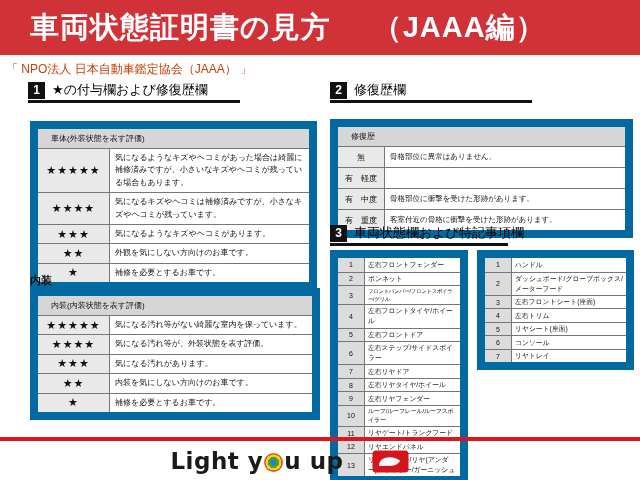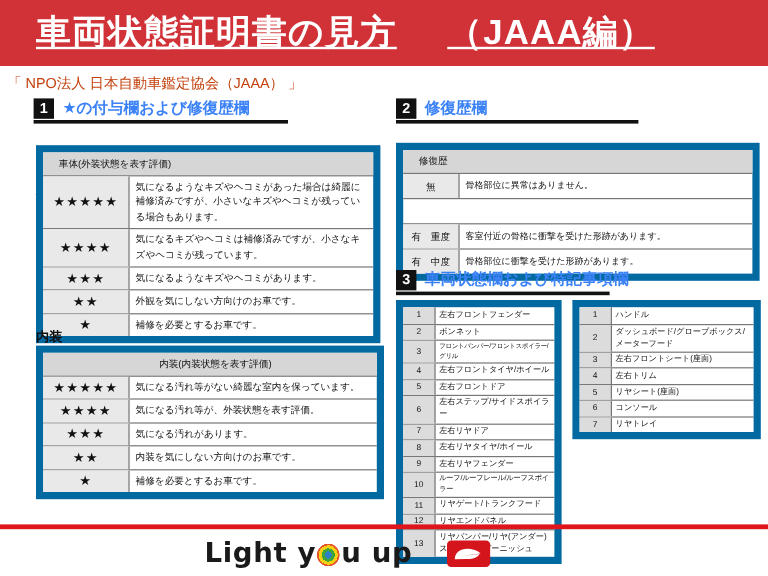--- a/index.html
+++ b/index.html
@@ -2,37 +2,37 @@
 <html><head>
 <meta charset="utf-8">
 <style>
   * { margin:0; padding:0; box-sizing:border-box; }
   html,body { width:640px; height:480px; }
   body { font-family:"Liberation Sans","DejaVu Sans",sans-serif; background:#ffffff; }
   .page { position:relative; width:640px; height:480px; background:#ffffff; overflow:hidden; }
 
   
   .banner { position:absolute; top:0; left:0; width:640px; height:55px; background:#d03238;
-            color:#fff; display:flex; align-items:center; padding:0 20px 0 30px;text-decoration:underline; }
+            color:#fff; display:flex; align-items:center; padding:0 20px 0 30px; }
   .banner-title { font-size:29px; font-weight:bold; letter-spacing:1px; white-space:nowrap; }
   .banner-edition { font-size:29px; font-weight:bold; margin-left:42px; letter-spacing:1px; white-space:nowrap; }
 
   .subtitle { position:absolute; top:61px; left:6px; font-size:12px; color:#c2410c; }
 
   
   .sec { position:absolute; display:flex; align-items:center; gap:7px; }
   .sec-num { display:inline-flex; align-items:center; justify-content:center;
              width:17px; height:17px; background:#111; color:#fff; font-weight:bold; font-size:12px; }
-  .sec-title { font-size:13px; font-weight:bold; color:#3b82f6; white-space:nowrap; }
+  .sec-title { font-size:13px; font-weight:normal; color:#000000; white-space:nowrap; }
   .underline { position:absolute; height:3px; background:#111; }
 
   .grp-label { position:absolute; font-size:11px; font-weight:bold; color:#111; }
 
   
-  .tbl { position:absolute; border:6px solid #0369a1; background:#fff; }
+  .tbl { position:absolute; border:8px solid #0369a1; background:#fff; }
   .tbl-head { background:#d6d6d6; font-size:8px; color:#111; padding:4px 4px 4px 13px; }
 
   
   .trow { display:flex; border-top:1px solid #777; min-height:19px; }
   .stars-cell { width:72px; background:#e9e9e9; border-right:1px solid #777;
                 display:flex; align-items:center; justify-content:center;
                 font-size:11px; letter-spacing:1px; padding:2px 0; color:#111; }
   .desc-cell { flex:1; display:flex; align-items:center; font-size:8px; line-height:1.55;
                padding:3px 5px; color:#111; }
 
@@ -102,21 +102,21 @@
       <div class="stars-cell">★★</div>
       <div class="desc-cell">外観を気にしない方向けのお車です。</div>
     </div>
     <div class="trow">
       <div class="stars-cell">★</div>
       <div class="desc-cell">補修を必要とするお車です。</div>
     </div>
   </div>
 
   <div class="grp-label" style="left:30px; top:273px;">内装</div>
-  <div class="tbl" style="left:30px; top:288px; width:290px;text-align:center;">
+  <div class="tbl" style="left:30px; top:288px; width:290px;">
     <div class="tbl-head">内装(内装状態を表す評価)</div>
     <div class="trow">
       <div class="stars-cell">★★★★★</div>
       <div class="desc-cell">気になる汚れ等がない綺麗な室内を保っています。</div>
     </div>
     <div class="trow">
       <div class="stars-cell">★★★★</div>
       <div class="desc-cell">気になる汚れ等が、外装状態を表す評価。</div>
     </div>
     <div class="trow">
@@ -139,28 +139,29 @@
   </div>
   <div class="underline" style="left:330px; top:100px; width:202px;"></div>
 
   <div class="tbl repair" style="left:330px; top:119px; width:303px;">
     <div class="tbl-head">修復歴</div>
     <div class="trow">
       <div class="grade-cell">無</div>
       <div class="desc-cell">骨格部位に異常はありません。</div>
     </div>
     <div class="trow">
+      <div class="grade-cell">有　軽度</div>
+    </div>
+    <div class="trow">
+      <div class="grade-cell">有　中度</div>
+      <div class="desc-cell">骨格部位に衝撃を受けた形跡があります。</div>
     </div>
     <div class="trow">
       <div class="grade-cell">有　重度</div>
       <div class="desc-cell">客室付近の骨格に衝撃を受けた形跡があります。</div>
-    </div>
-    <div class="trow">
-      <div class="grade-cell">有　中度</div>
-      <div class="desc-cell">骨格部位に衝撃を受けた形跡があります。</div>
     </div>
   </div>
 
   <div class="sec" style="left:330px; top:224px;">
     <span class="sec-num">3</span>
     <span class="sec-title">車両状態欄および特記事項欄</span>
   </div>
   <div class="underline" style="left:330px; top:243px; width:178px;"></div>
 
   <div class="tbl parts" style="left:330px; top:250px; width:138px;">

